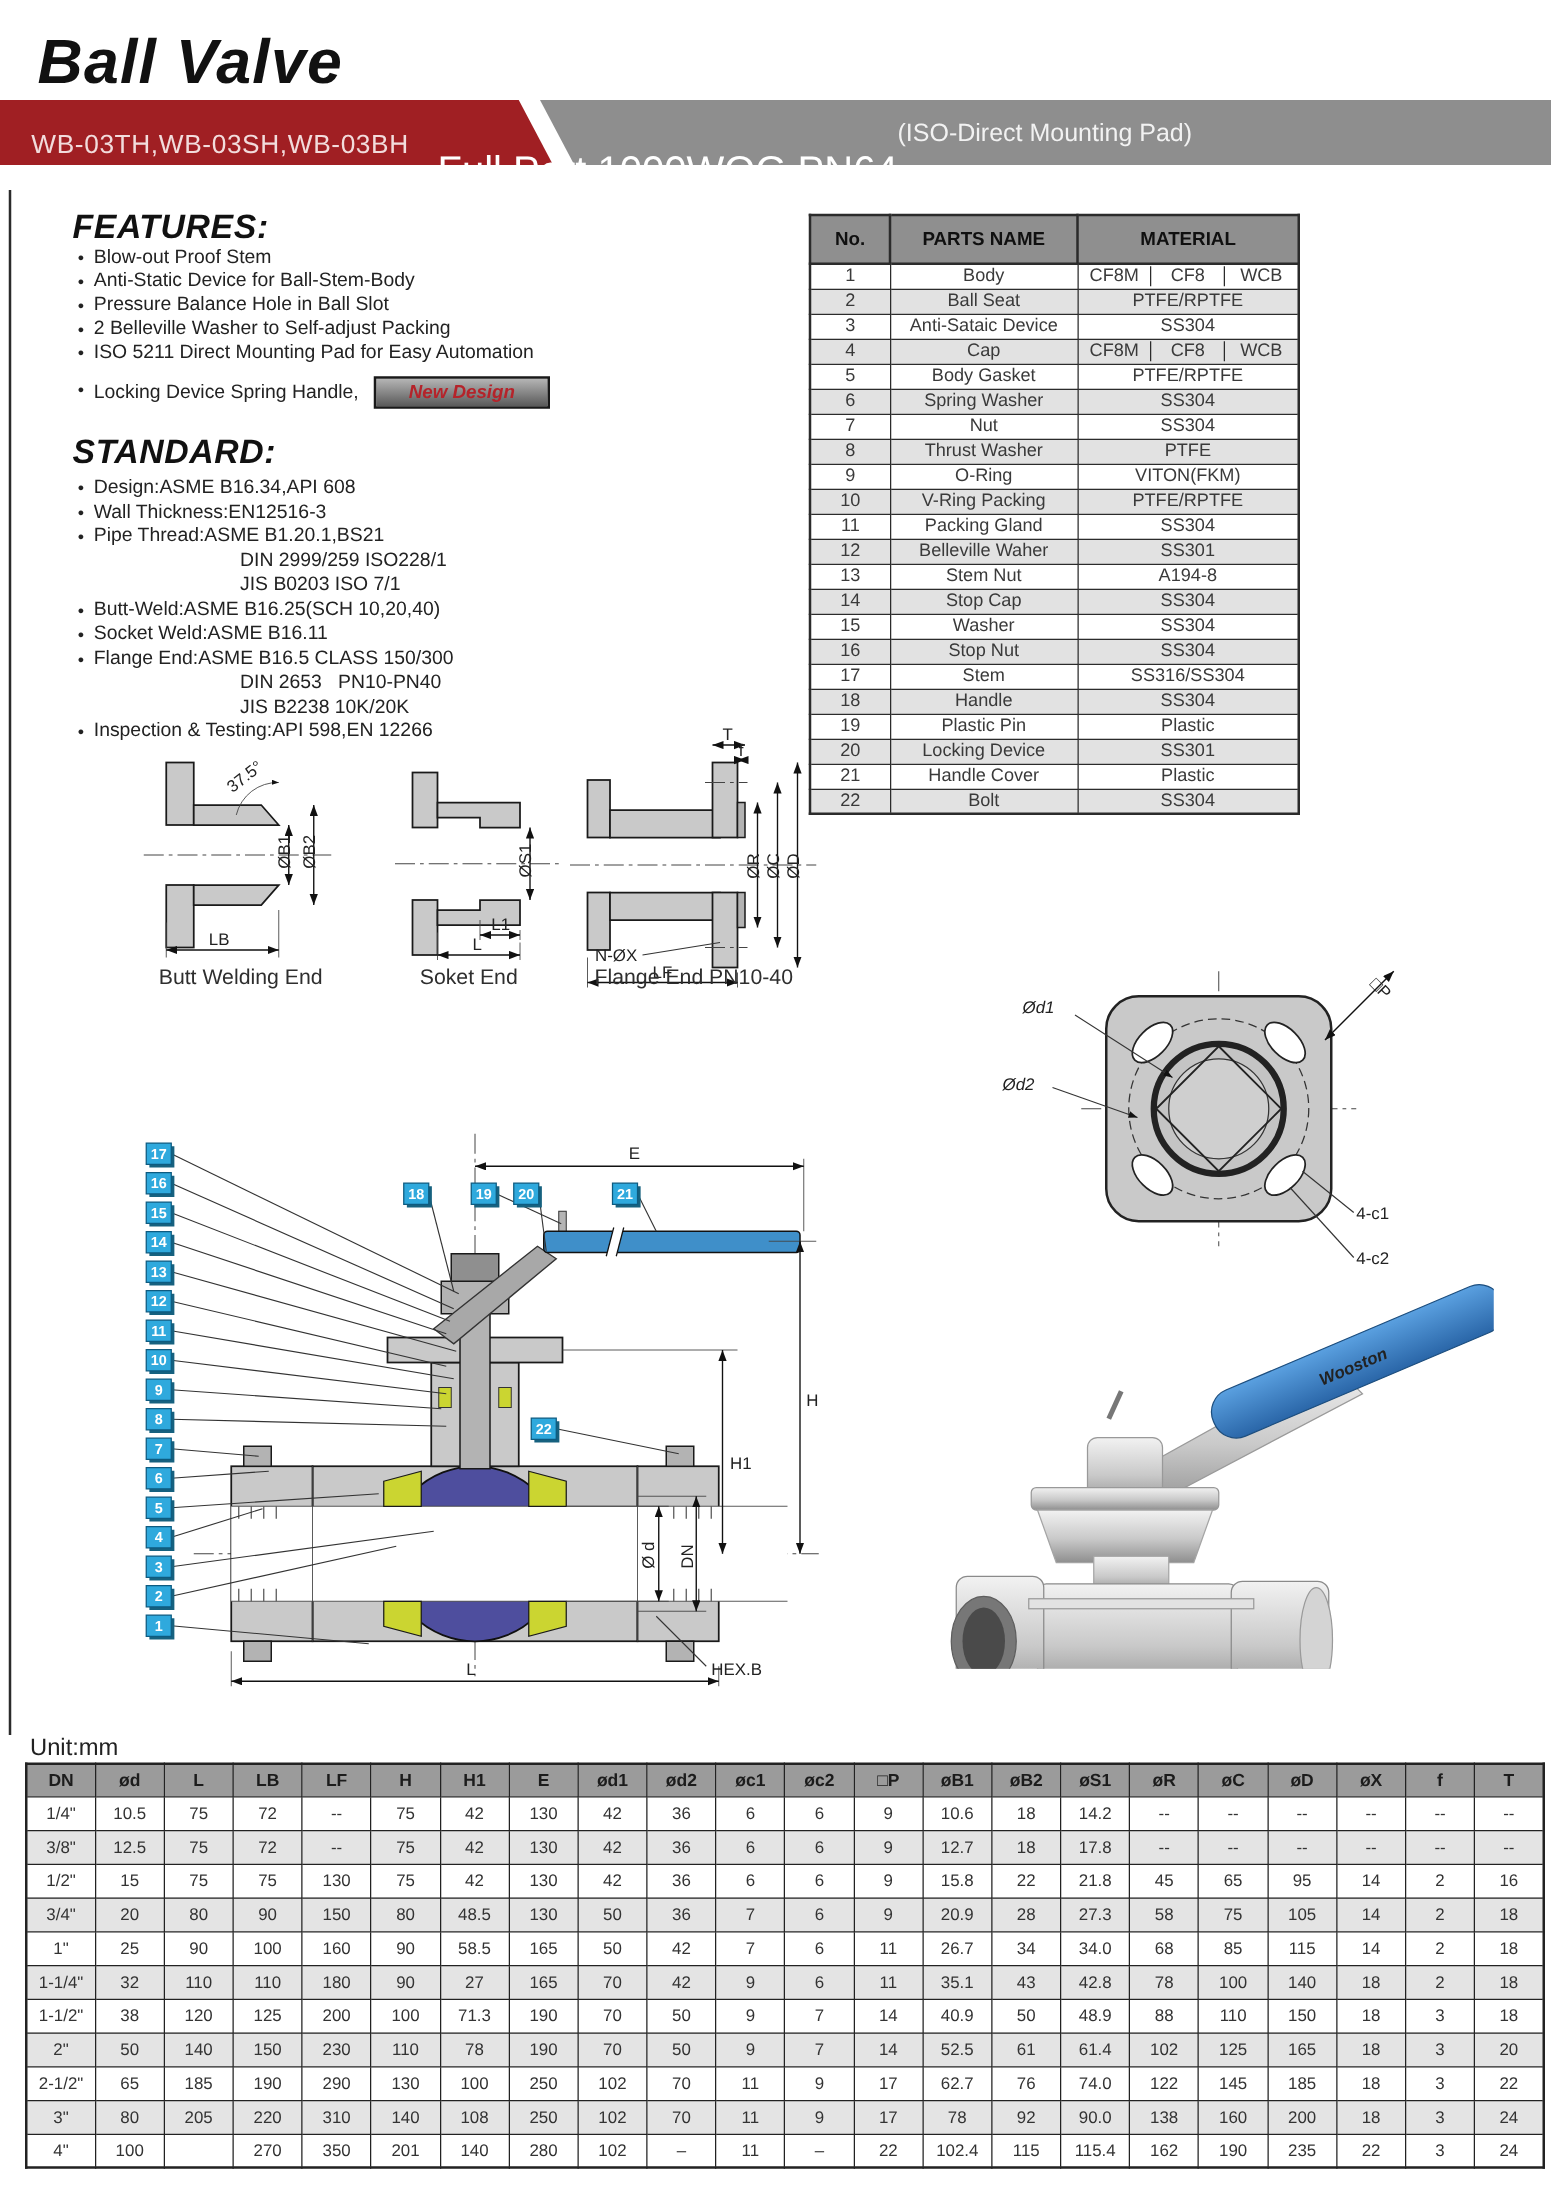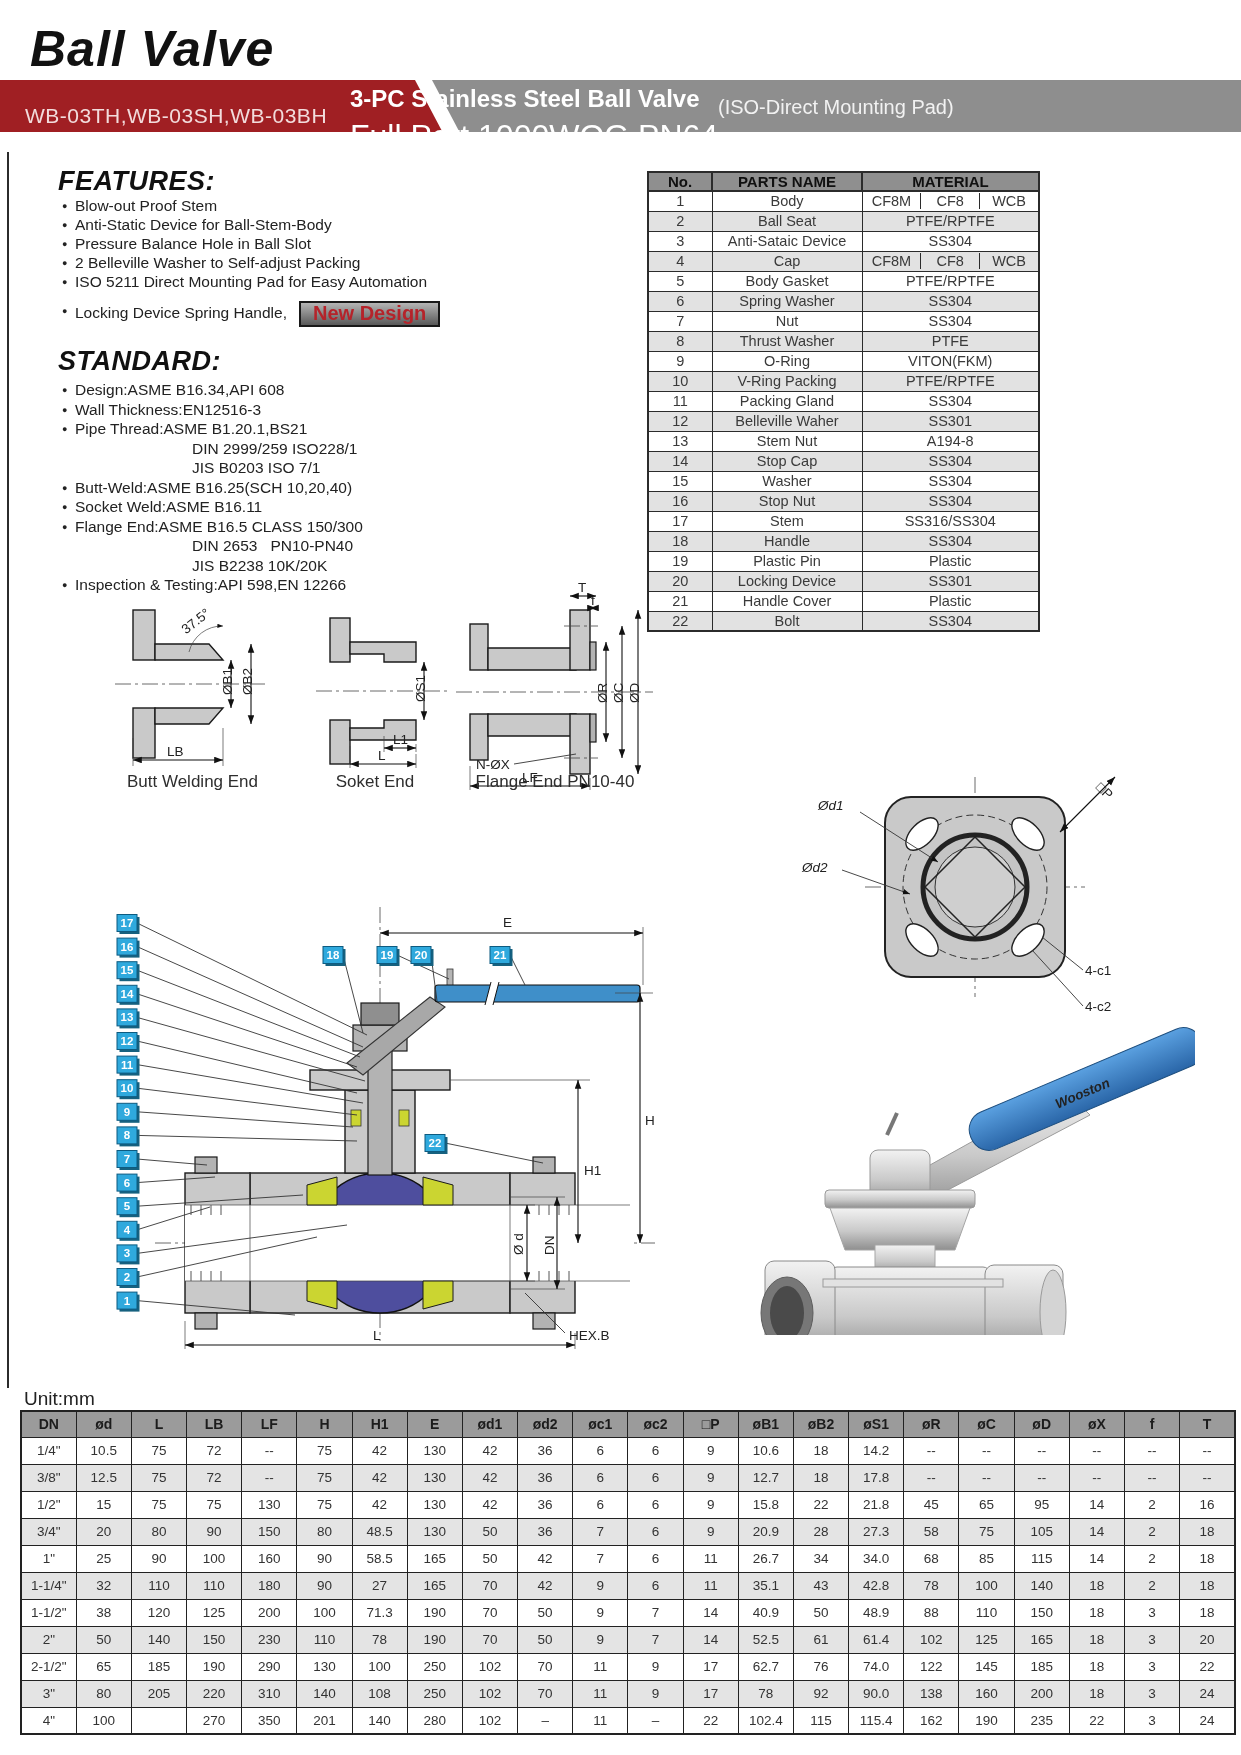--- a/index.html
+++ b/index.html
@@ -19,27 +19,27 @@
   .frame-line{left:7px;top:152px;width:2px;height:1236px;background:#2b2b2b}
 
   
   .sec-head{font-size:27px;font-weight:bold;font-style:italic;color:#111;letter-spacing:.5px}
   .bullet-line{position:relative;padding-left:13px;font-size:15.5px;line-height:19px;color:#222;white-space:pre}
   .bullet-line::before{content:"\25CF";position:absolute;left:0;top:4px;font-size:9px;line-height:12px}
   .no-bullet::before{content:""}
   .indent{padding-left:130px}
   .std .bullet-line{line-height:19.5px}
   .feat-last{white-space:normal}
-  .badge{display:inline-block;margin-left:12px;padding:1px 12px 2px;background:linear-gradient(#b5b5b5,#595959);border:2px solid #191919;color:#b5232a;font-weight:bold;font-size:20px;vertical-align:middle}
+  .badge{display:inline-block;margin-left:12px;padding:1px 26px 2px;background:linear-gradient(#b5b5b5,#595959);border:2px solid #191919;color:#b5232a;font-weight:bold;font-style:italic;font-size:15px;vertical-align:middle}
 
   
   table{border-collapse:collapse}
   .parts{left:647px;top:171px}
   .parts table{width:391px;table-layout:fixed}
-  .parts th{background:#8f8f8f;color:#101010;font-size:15px;font-weight:bold;border:2px solid #2b2b2b;height:19px}
+  .parts th{background:#8f8f8f;color:#101010;font-size:15px;font-weight:bold;border:2px solid #2b2b2b;height:39px}
   .parts td{border:1px solid #2b2b2b;text-align:center;font-size:14.5px;color:#3a3a3a;height:20px;padding:0}
   .parts tr.alt{background:#e2e2e2}
   .parts table{border:2px solid #2b2b2b}
   .matwrap{display:flex;width:100%;height:100%;align-items:center}
   .matwrap span{flex:1;border-left:1px solid #2b2b2b}
   .matwrap span:first-child{border-left:none}
 
   
   .cap{font-size:17px;color:#2e2e2e;text-align:center}
 
@@ -63,21 +63,20 @@
 </style>
 </head>
 <body>
 
 <div class="abs page-title">Ball Valve</div>
 
 <div class="abs banner">
   <div class="gray"></div>
   <div class="red"></div>
   <div class="models">WB-03TH,WB-03SH,WB-03BH</div>
-  <div class="prod-title">3-PC Stainless Steel Ball Valve</div>
   <div class="prod-sub">Full Port,1000WOG,PN64</div>
   <div class="prod-note">(ISO-Direct Mounting Pad)</div>
 </div>
 
 <div class="abs frame-line"></div>
 
 <div class="abs sec-head" style="left:58px;top:166px">FEATURES:</div>
 <div class="abs" style="left:62px;top:196px">
     <div class="bullet-line">Blow-out Proof Stem</div>
     <div class="bullet-line">Anti-Static Device for Ball-Stem-Body</div>

